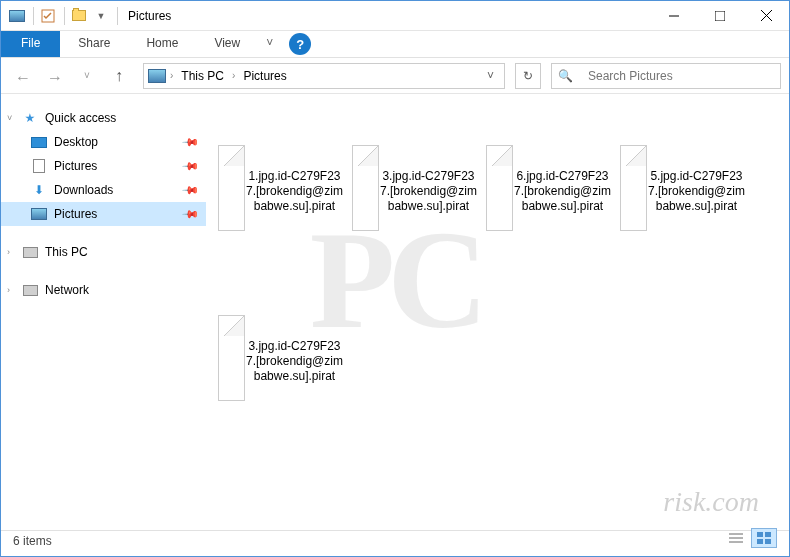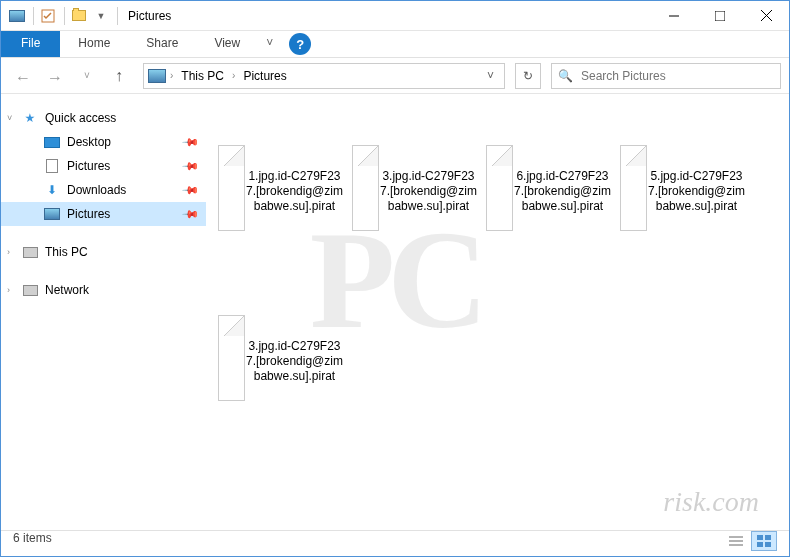--- a/index.html
+++ b/index.html
@@ -18,35 +18,35 @@
 .navbar{height:36px;display:flex;align-items:center;padding:0 8px;gap:4px;border-bottom:1px solid #e5e5e5}
 .nav-arrow{width:28px;height:28px;display:flex;align-items:center;justify-content:center;color:#999;font-size:16px}
 .nav-arrow.enabled{color:#555}
 .addr{flex:1;height:26px;border:1px solid #ccc;display:flex;align-items:center;padding:0 4px;gap:4px;margin:0 6px}
 .addr-icon{width:18px;height:14px;background:linear-gradient(#87ceeb,#4682b4);border:1px solid #3a6a94}
 .crumb{padding:2px 4px;color:#000}
 .crumb-sep{color:#888;font-size:10px}
 .addr-drop{margin-left:auto;color:#666;padding:0 6px}
 .refresh{width:26px;height:26px;border:1px solid #ccc;display:flex;align-items:center;justify-content:center;color:#555;margin-right:6px}
 .search{width:230px;height:26px;border:1px solid #ccc;display:flex;align-items:center;padding:0 6px;color:#888}
-.search input{border:none;outline:none;flex:1;margin-left:8px;color:#0f766e;font-size:12px}
+.search input{border:none;outline:none;flex:1;margin-left:15px;color:#0f766e;font-size:12px}
 .main{display:flex;height:437px}
 .sidebar{width:205px;padding:12px 0;overflow:hidden}
 .nav-item{display:flex;align-items:center;padding:3px 8px 3px 20px;height:24px;gap:6px;position:relative}
-.nav-item.indent{padding-left:42px}
+.nav-item.indent{padding-left:29px}
 .nav-item.selected{background:#cce8ff}
 .pin{margin-left:auto;color:#888;font-size:11px;transform:rotate(45deg)}
 .chev{position:absolute;left:6px;color:#888;font-size:9px}
 .nav-icon{width:18px;height:16px;display:flex;align-items:center;justify-content:center}
 .content{flex:1;padding:12px 8px;display:flex;flex-wrap:wrap;align-content:flex-start;gap:0}
 .file{width:134px;height:170px;display:flex;flex-direction:row;align-items:center;padding:8px 4px;text-align:center}
 .file-icon{width:70px;height:86px;background:#fff;border:1px solid #ccc;position:relative;margin-bottom:6px}
 .file-icon::before{content:"";position:absolute;top:0;right:0;width:20px;height:20px;background:linear-gradient(135deg,transparent 48%,#ccc 50%,#f5f5f5 52%)}
 .file-name{font-size:12px;line-height:15px;word-break:break-all;color:#000;max-width:126px}
-.statusbar{position:absolute;bottom:0;left:0;right:0;height:26px;border-top:1px solid #e1e1e1;display:flex;align-items:flex-start;padding:0 12px;background:#fff}
+.statusbar{position:absolute;bottom:0;left:0;right:0;height:26px;border-top:1px solid #e1e1e1;display:flex;align-items:flex-end;padding:8px 12px;background:#fff}
 .status-text{color:#444}
 .view-btns{margin-left:auto;display:flex;gap:2px}
 .view-btn{width:26px;height:20px;border:1px solid transparent;display:flex;align-items:center;justify-content:center}
 .view-btn.active{border:1px solid #83b3e0;background:#cce8ff}
 .watermark{position:absolute;top:50%;left:50%;transform:translate(-50%,-50%);font-size:140px;font-weight:bold;color:rgba(200,200,200,0.35);pointer-events:none;letter-spacing:-8px;z-index:0;font-family:Georgia,serif}
 .watermark2{position:absolute;bottom:38px;right:30px;font-size:28px;color:rgba(150,150,150,0.45);pointer-events:none;font-style:italic;font-family:Georgia,serif}
 .sidebar,.content{position:relative;z-index:1}
 .spacer{height:14px}
 </style>
 </head>
@@ -87,22 +87,22 @@
         <svg width="11" height="11">
           <line x1="0" y1="0" x2="11" y2="11" stroke="#000"></line>
           <line x1="11" y1="0" x2="0" y2="11" stroke="#000"></line>
         </svg>
       </div>
   </div>
 </div>
 
 <div class="ribbon">
   <div class="file-tab">File</div>
+  <div class="ribbon-tab">Share</div>
   <div class="ribbon-tab">Home</div>
-  <div class="ribbon-tab">Share</div>
   <div class="ribbon-tab">View</div>
   <div class="ribbon-collapse">˅</div>
   <div class="ribbon-help">?</div>
 </div>
 
 <div class="navbar">
   <div class="nav-arrow">←</div>
   <div class="nav-arrow">→</div>
   <div class="nav-arrow" style="font-size:10px">˅</div>
   <div class="nav-arrow enabled">↑</div>

